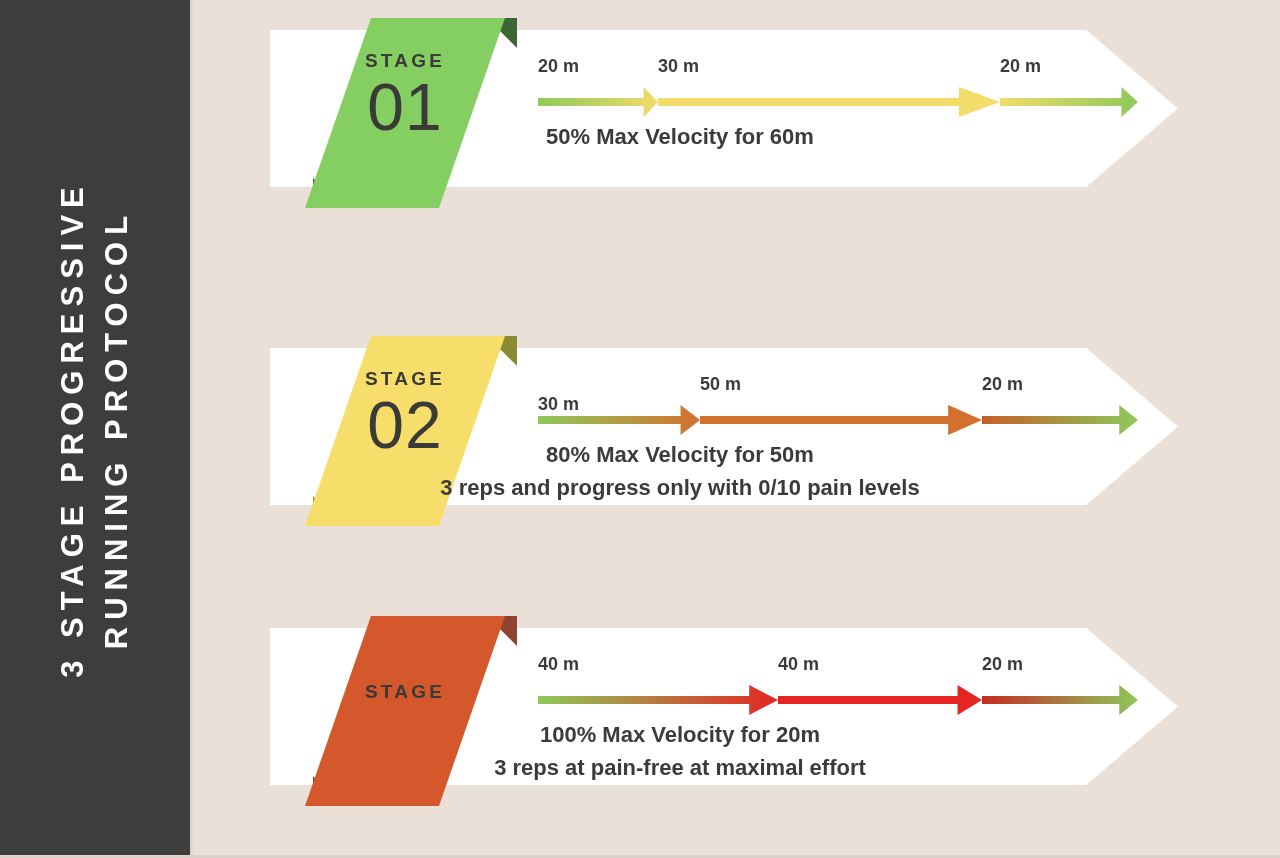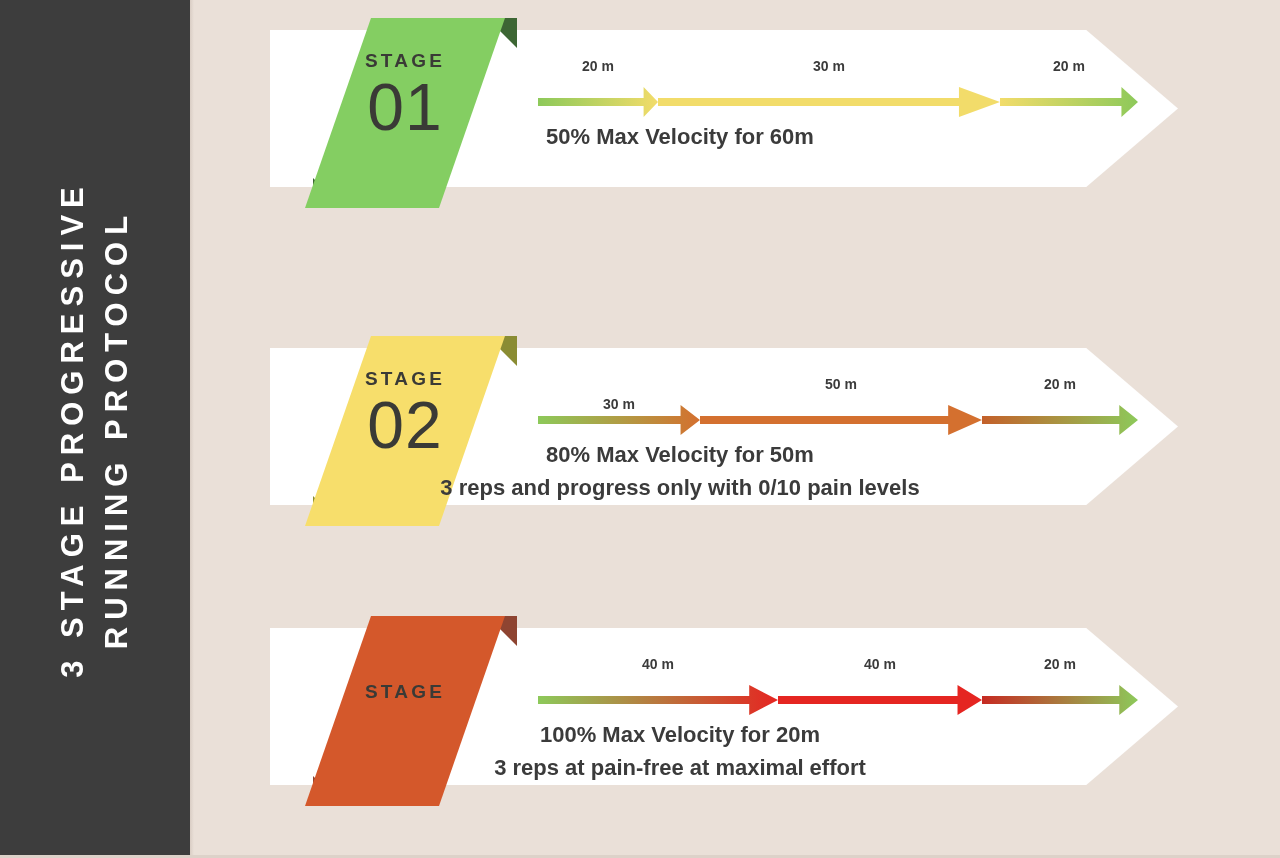--- a/index.html
+++ b/index.html
@@ -154,23 +154,22 @@
     position: absolute;
     left: 0;
     top: 0;
     width: 600px;
     height: 26px;
     display: flex;
   }
   .seg-label {
     font-family: "Liberation Sans", sans-serif;
     font-weight: bold;
-    font-size: 14px;
+    font-size: 18px;
     color: #3B3B3B;
-    text-align: center;
     line-height: 22px;
   }
   .arrows {
     position: absolute;
     left: 0;
     top: 30px;
     width: 600px;
     height: 34px;
     display: flex;
     align-items: center;

